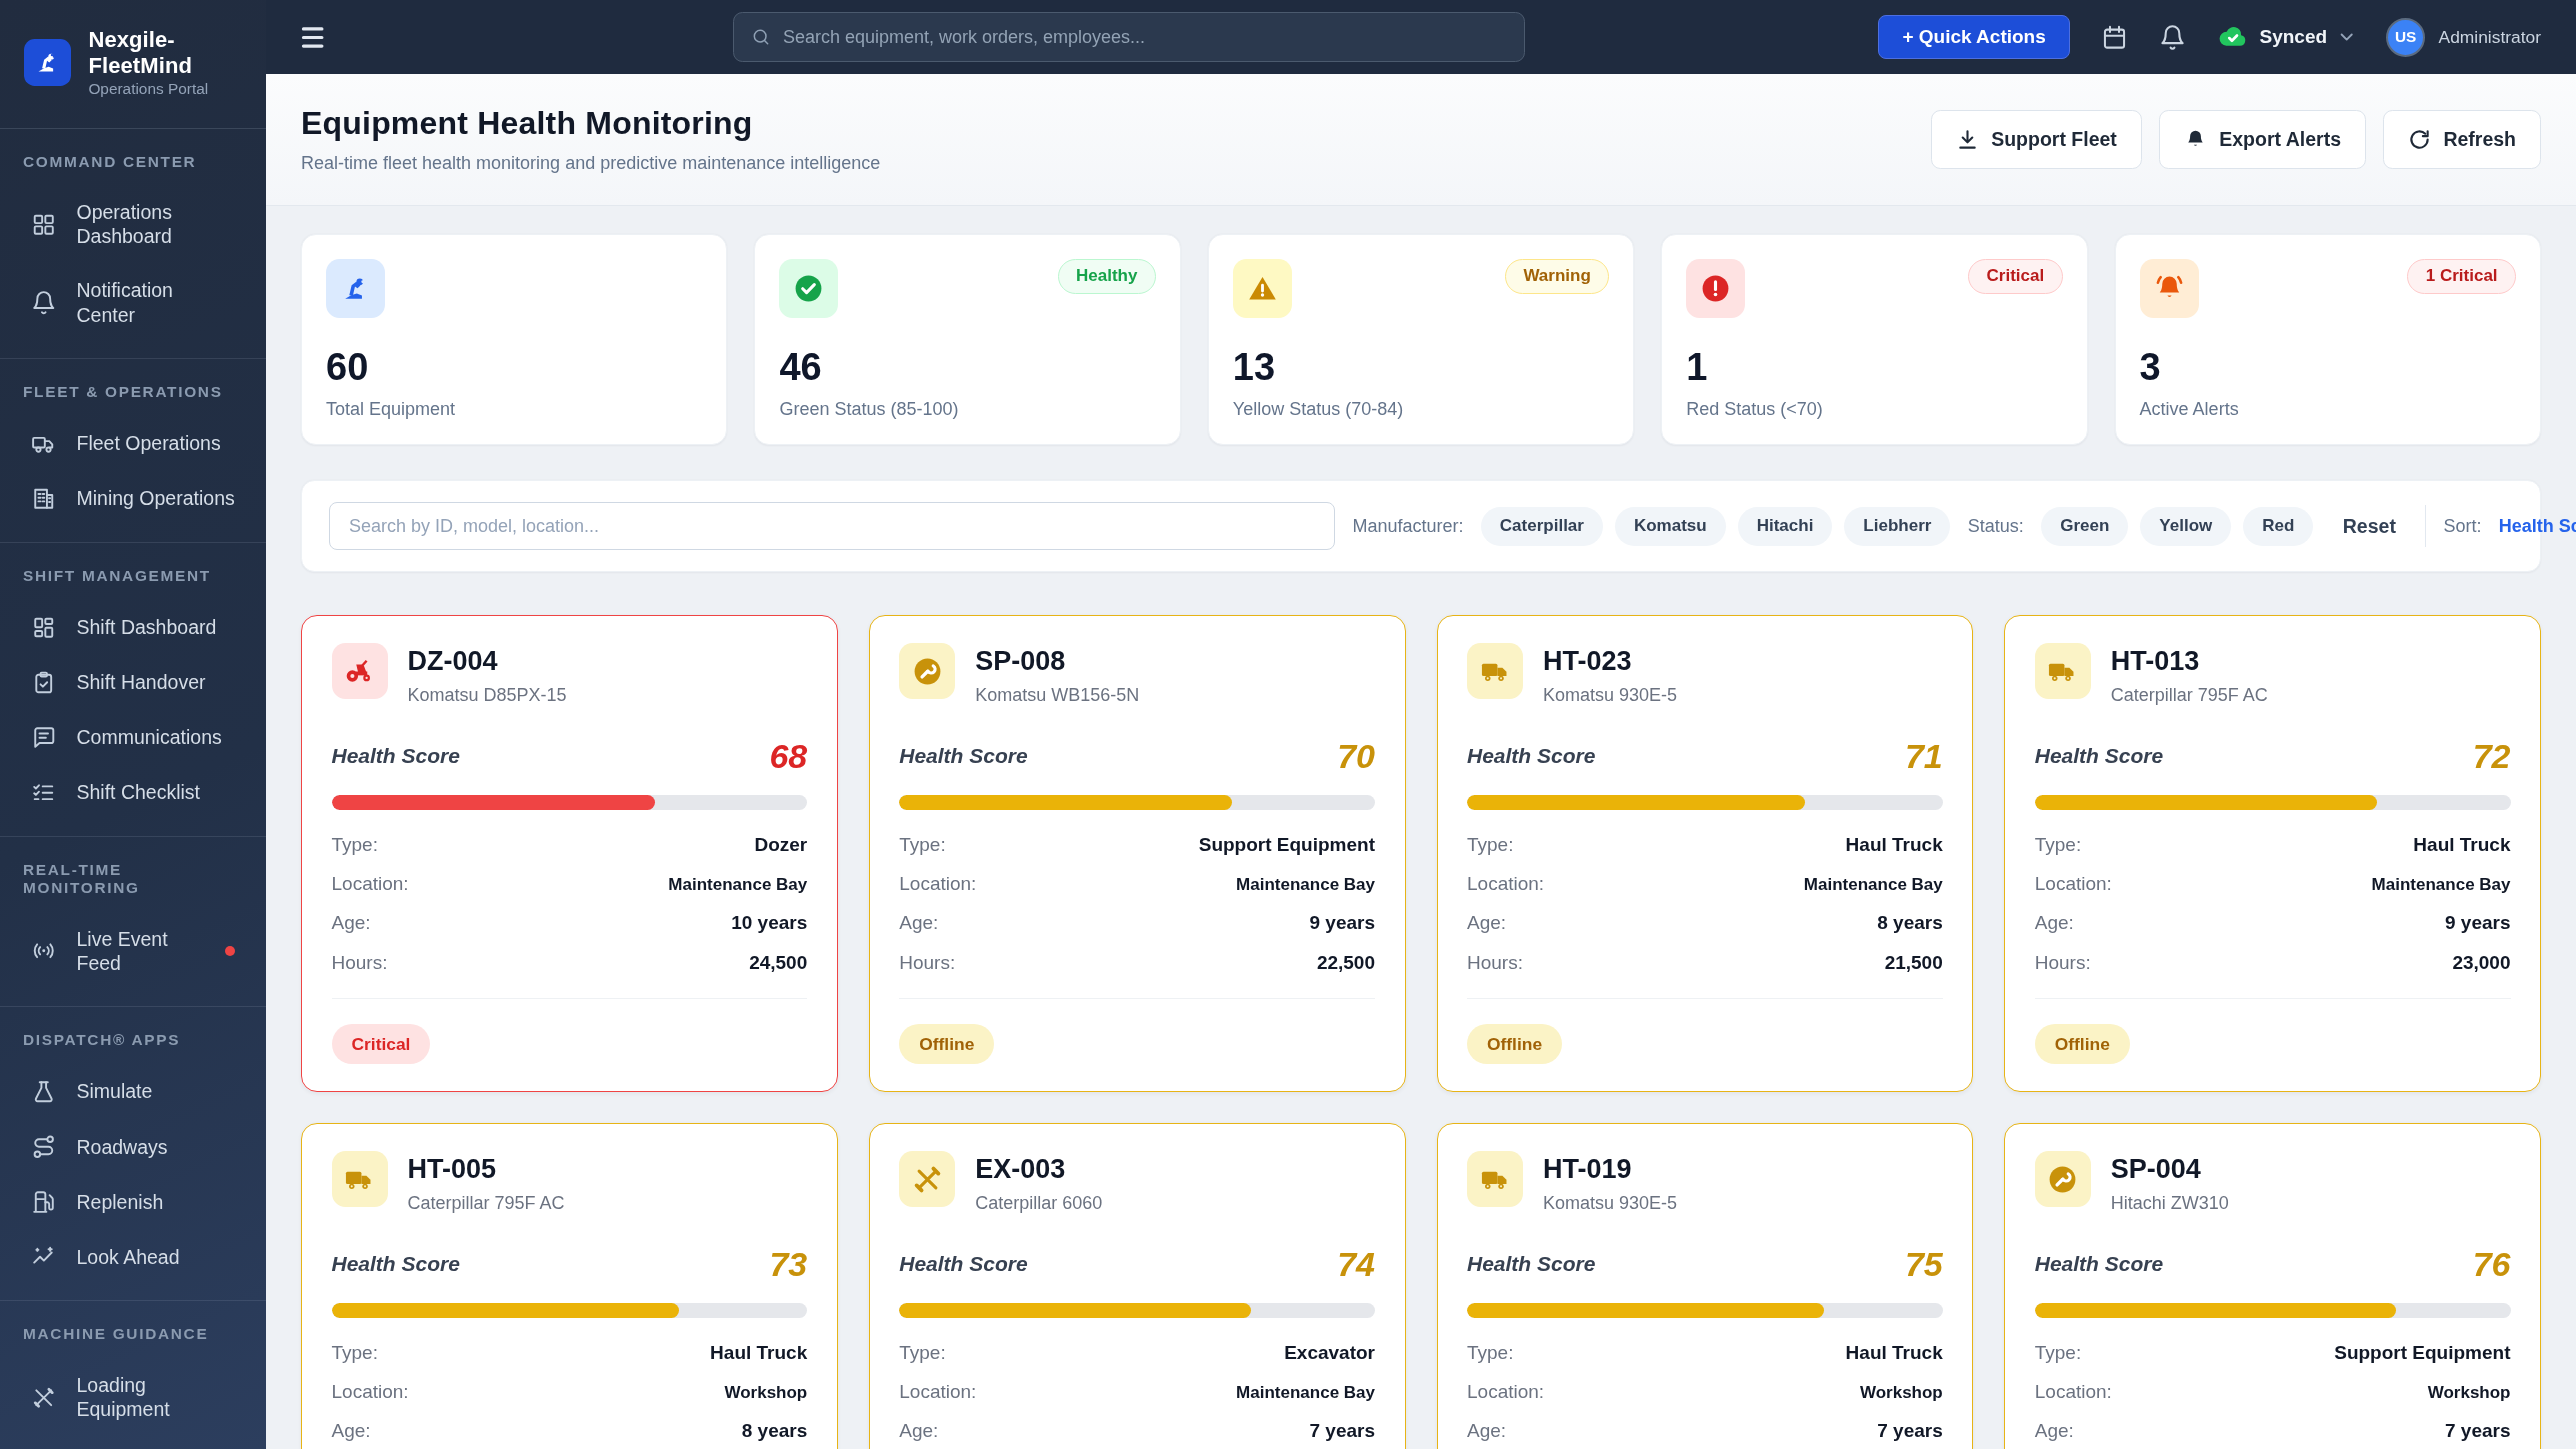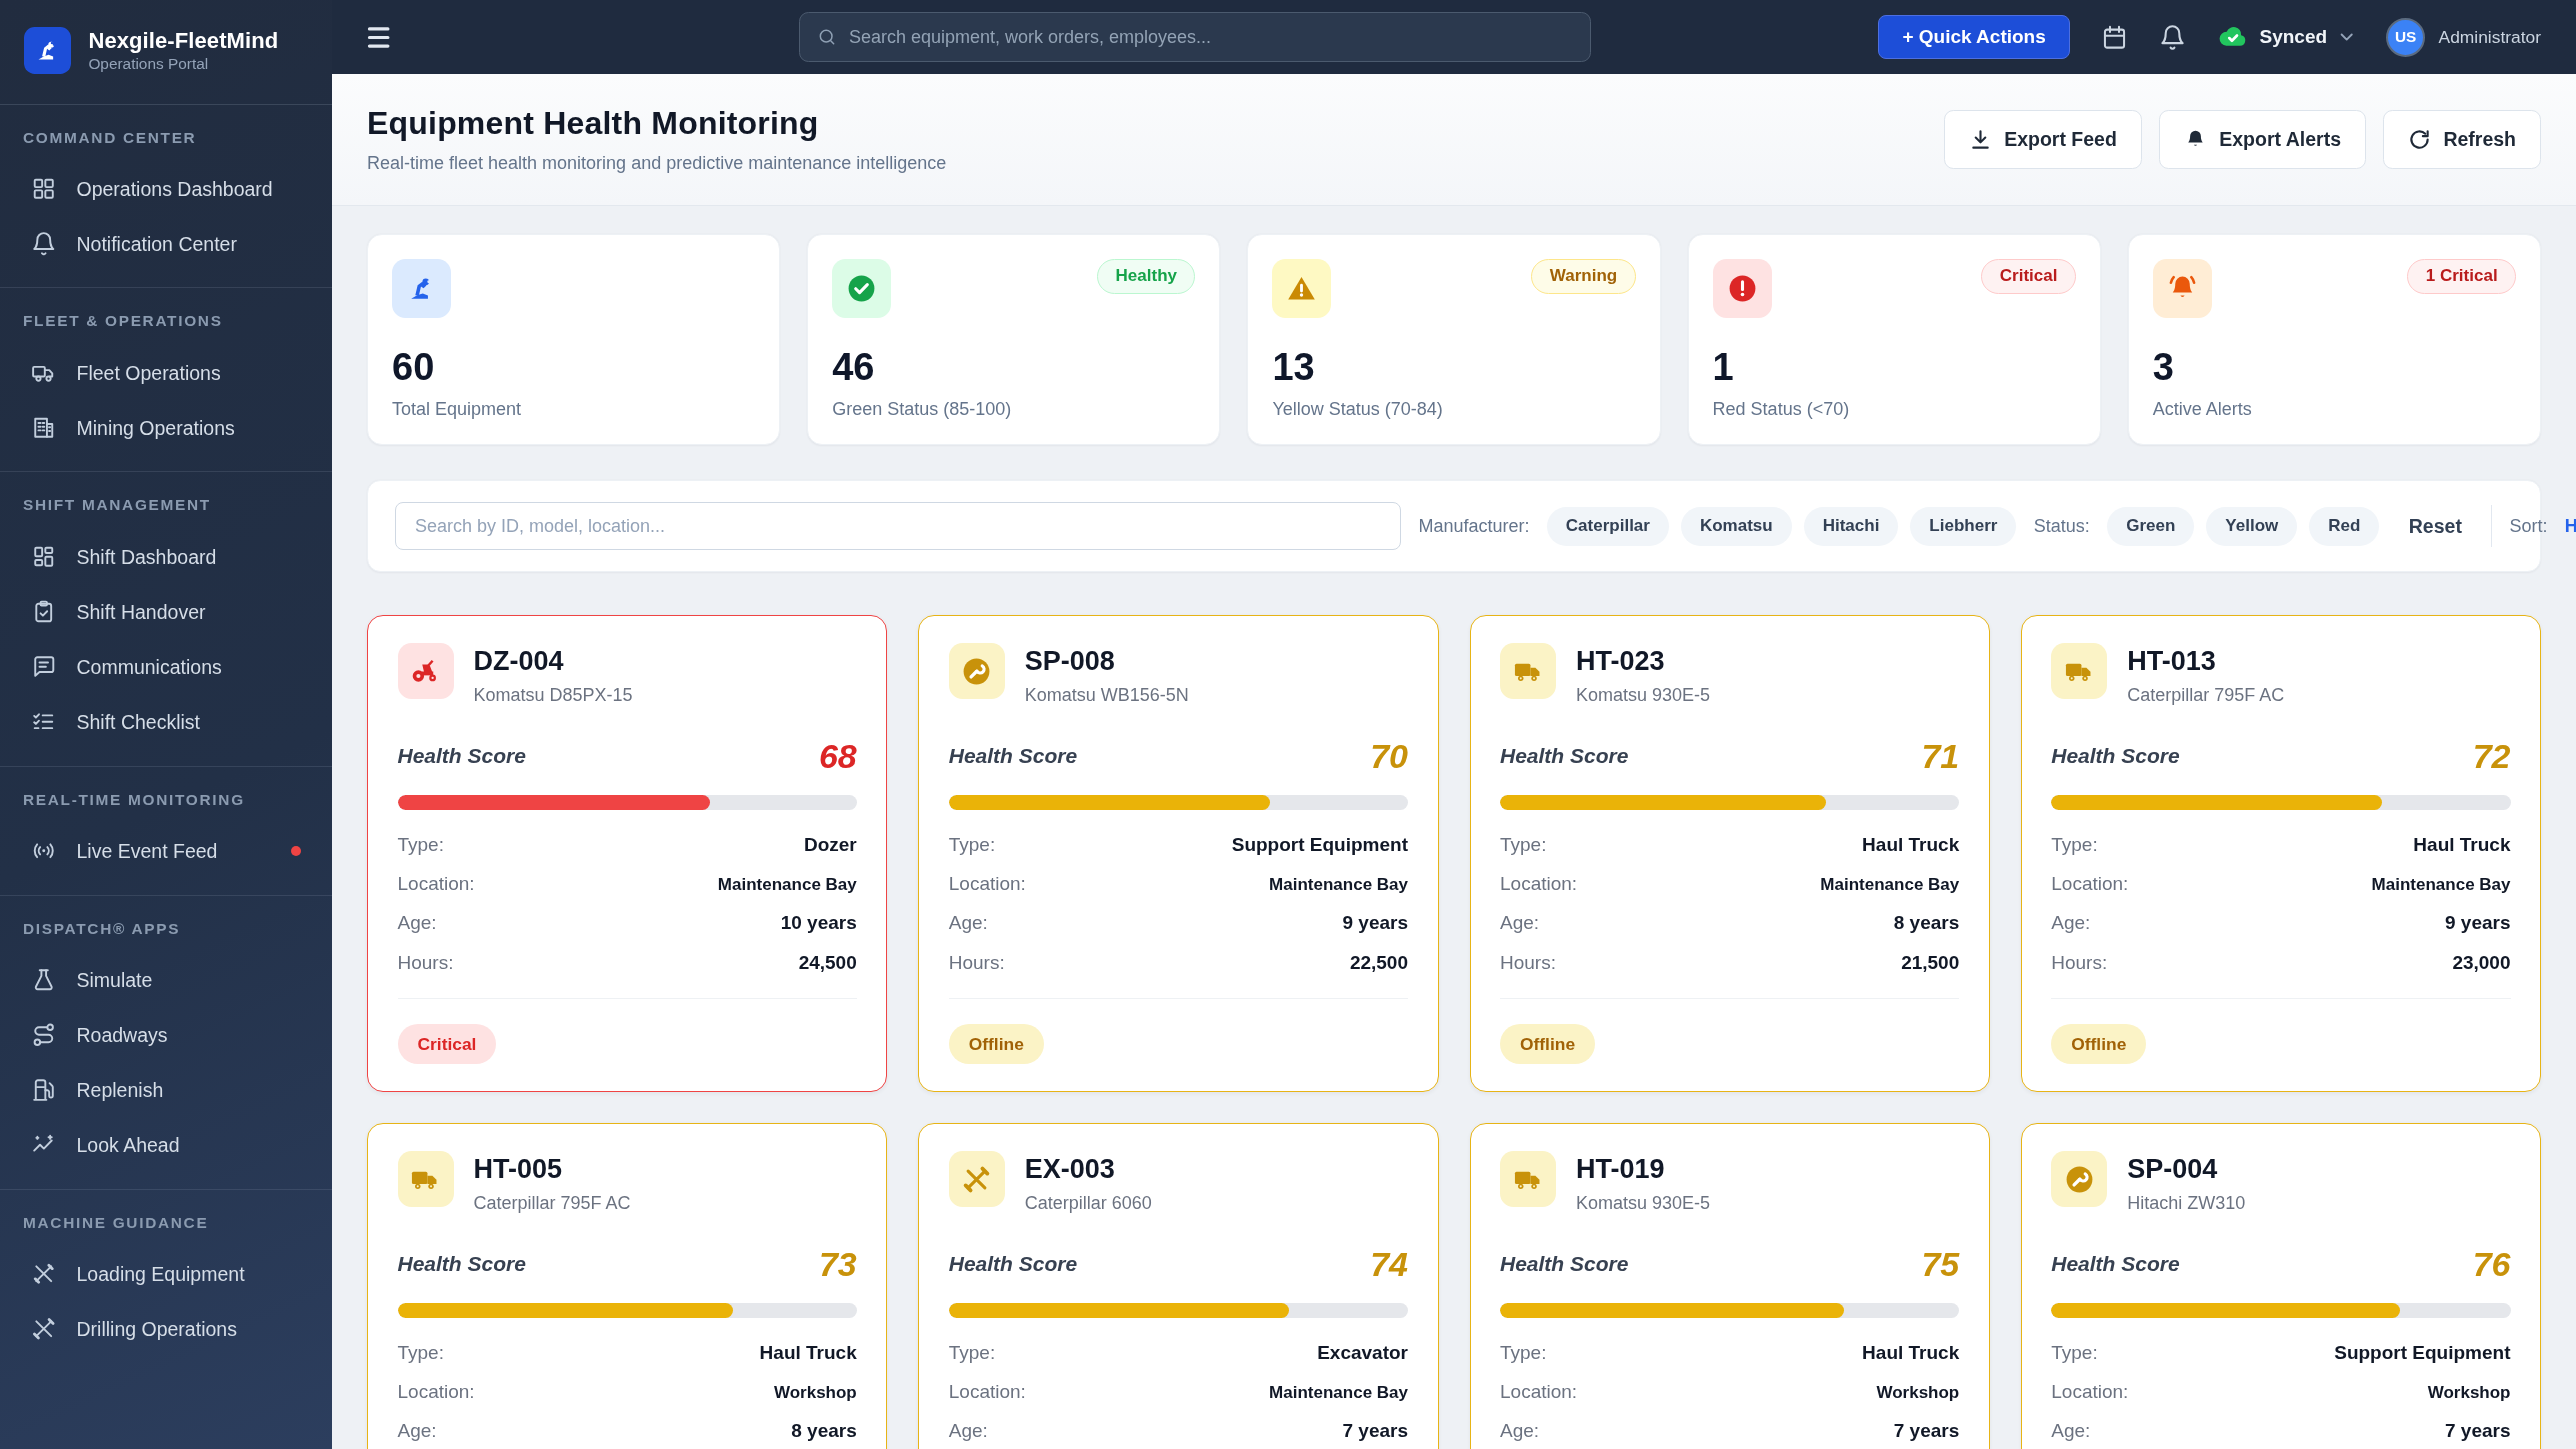--- a/index.html
+++ b/index.html
@@ -8,21 +8,21 @@
     font-family: "Liberation Sans", sans-serif;
     display: flex;
     background: #eef1f5;
     overflow: hidden;
     color: #0f172a;
   }
   svg { display: block; width: 100%; height: 100%; }
 
   
   .sidebar {
-    width: 332px; flex: none; height: 1449px;
+    width: 266px; flex: none; height: 1449px;
     background: linear-gradient(155deg, #212c3f 0%, #223047 55%, #2c3e5e 100%);
     color: #d6dee8; overflow: hidden;
   }
   .brand { display: flex; align-items: center; gap: 17.4px; padding: 27px 24px 29.5px; border-bottom: 0.7px solid rgba(148,163,184,.22); }
   .brand-icn { width: 47px; height: 47px; border-radius: 10.7px; background: #1d4ed8; display: flex; align-items: center; justify-content: center; color: #fff; flex: none; }
   .brand-icn svg { width: 27px; height: 27px; }
   .brand-name { font-size: 22px; font-weight: 700; color: #fff; letter-spacing: 0.1px; }
   .brand-sub { font-size: 15.4px; color: #94a3b8; margin-top: 1px; }
   .nav-section { padding: 24px 23px 16px; }
   .nav-section + .nav-section { border-top: 0.7px solid rgba(148,163,184,.18); }
@@ -392,21 +392,21 @@
       <div class="pg-title">Equipment Health Monitoring</div>
       <div class="pg-sub">Real-time fleet health monitoring and predictive maintenance intelligence</div>
     </div>
     <div class="hbtns" id="header-buttons">
   <button class="hbtn">
     <span class="icn">
             <svg viewBox="0 0 24 24" fill="none" stroke="currentColor" stroke-width="1.8" stroke-linecap="round" stroke-linejoin="round">
               <path d="M12 3.5v11M7 10l5 5 5-5M4.5 20.5h15" stroke-width="2.2"></path>
             </svg>
           </span>
-    <span>Export Feed</span>
+    <span>Support Fleet</span>
   </button>
 
   <button class="hbtn">
     <span class="icn">
             <svg viewBox="0 0 24 24" fill="currentColor" stroke="none">
               <path d="M12 2.8a5.6 5.6 0 0 1 5.6 5.6c0 5 1.9 6.6 1.9 6.6H4.5s1.9-1.6 1.9-6.6A5.6 5.6 0 0 1 12 2.8z"></path>
               <path d="M10.4 17.5a1.7 1.7 0 0 0 3.2 0z"></path>
             </svg>
           </span>
     <span>Export Alerts</span>

